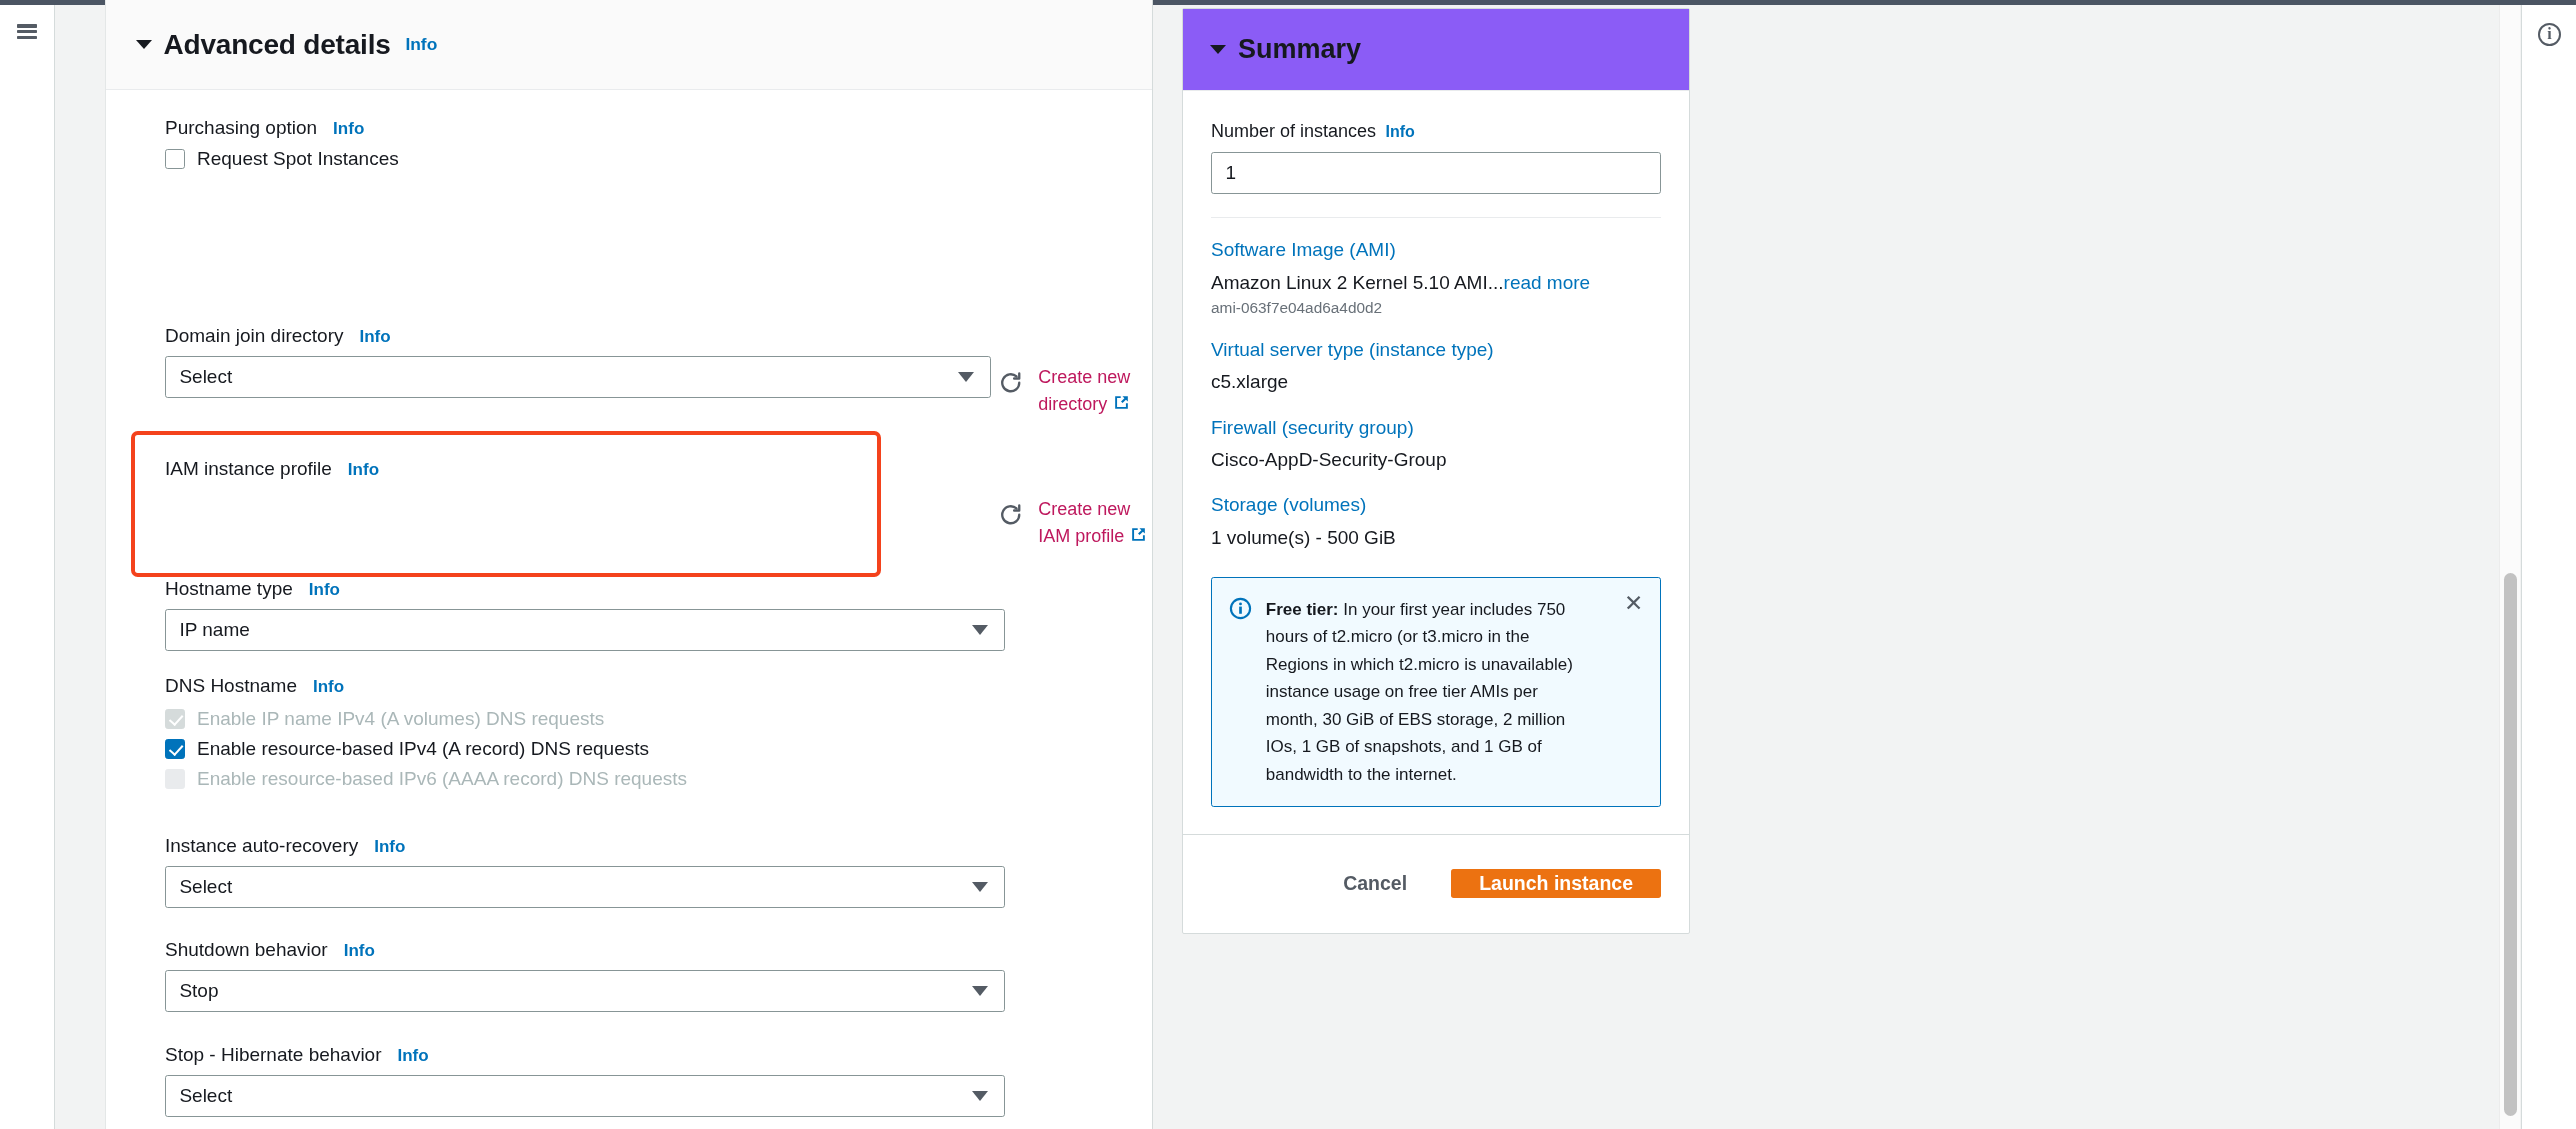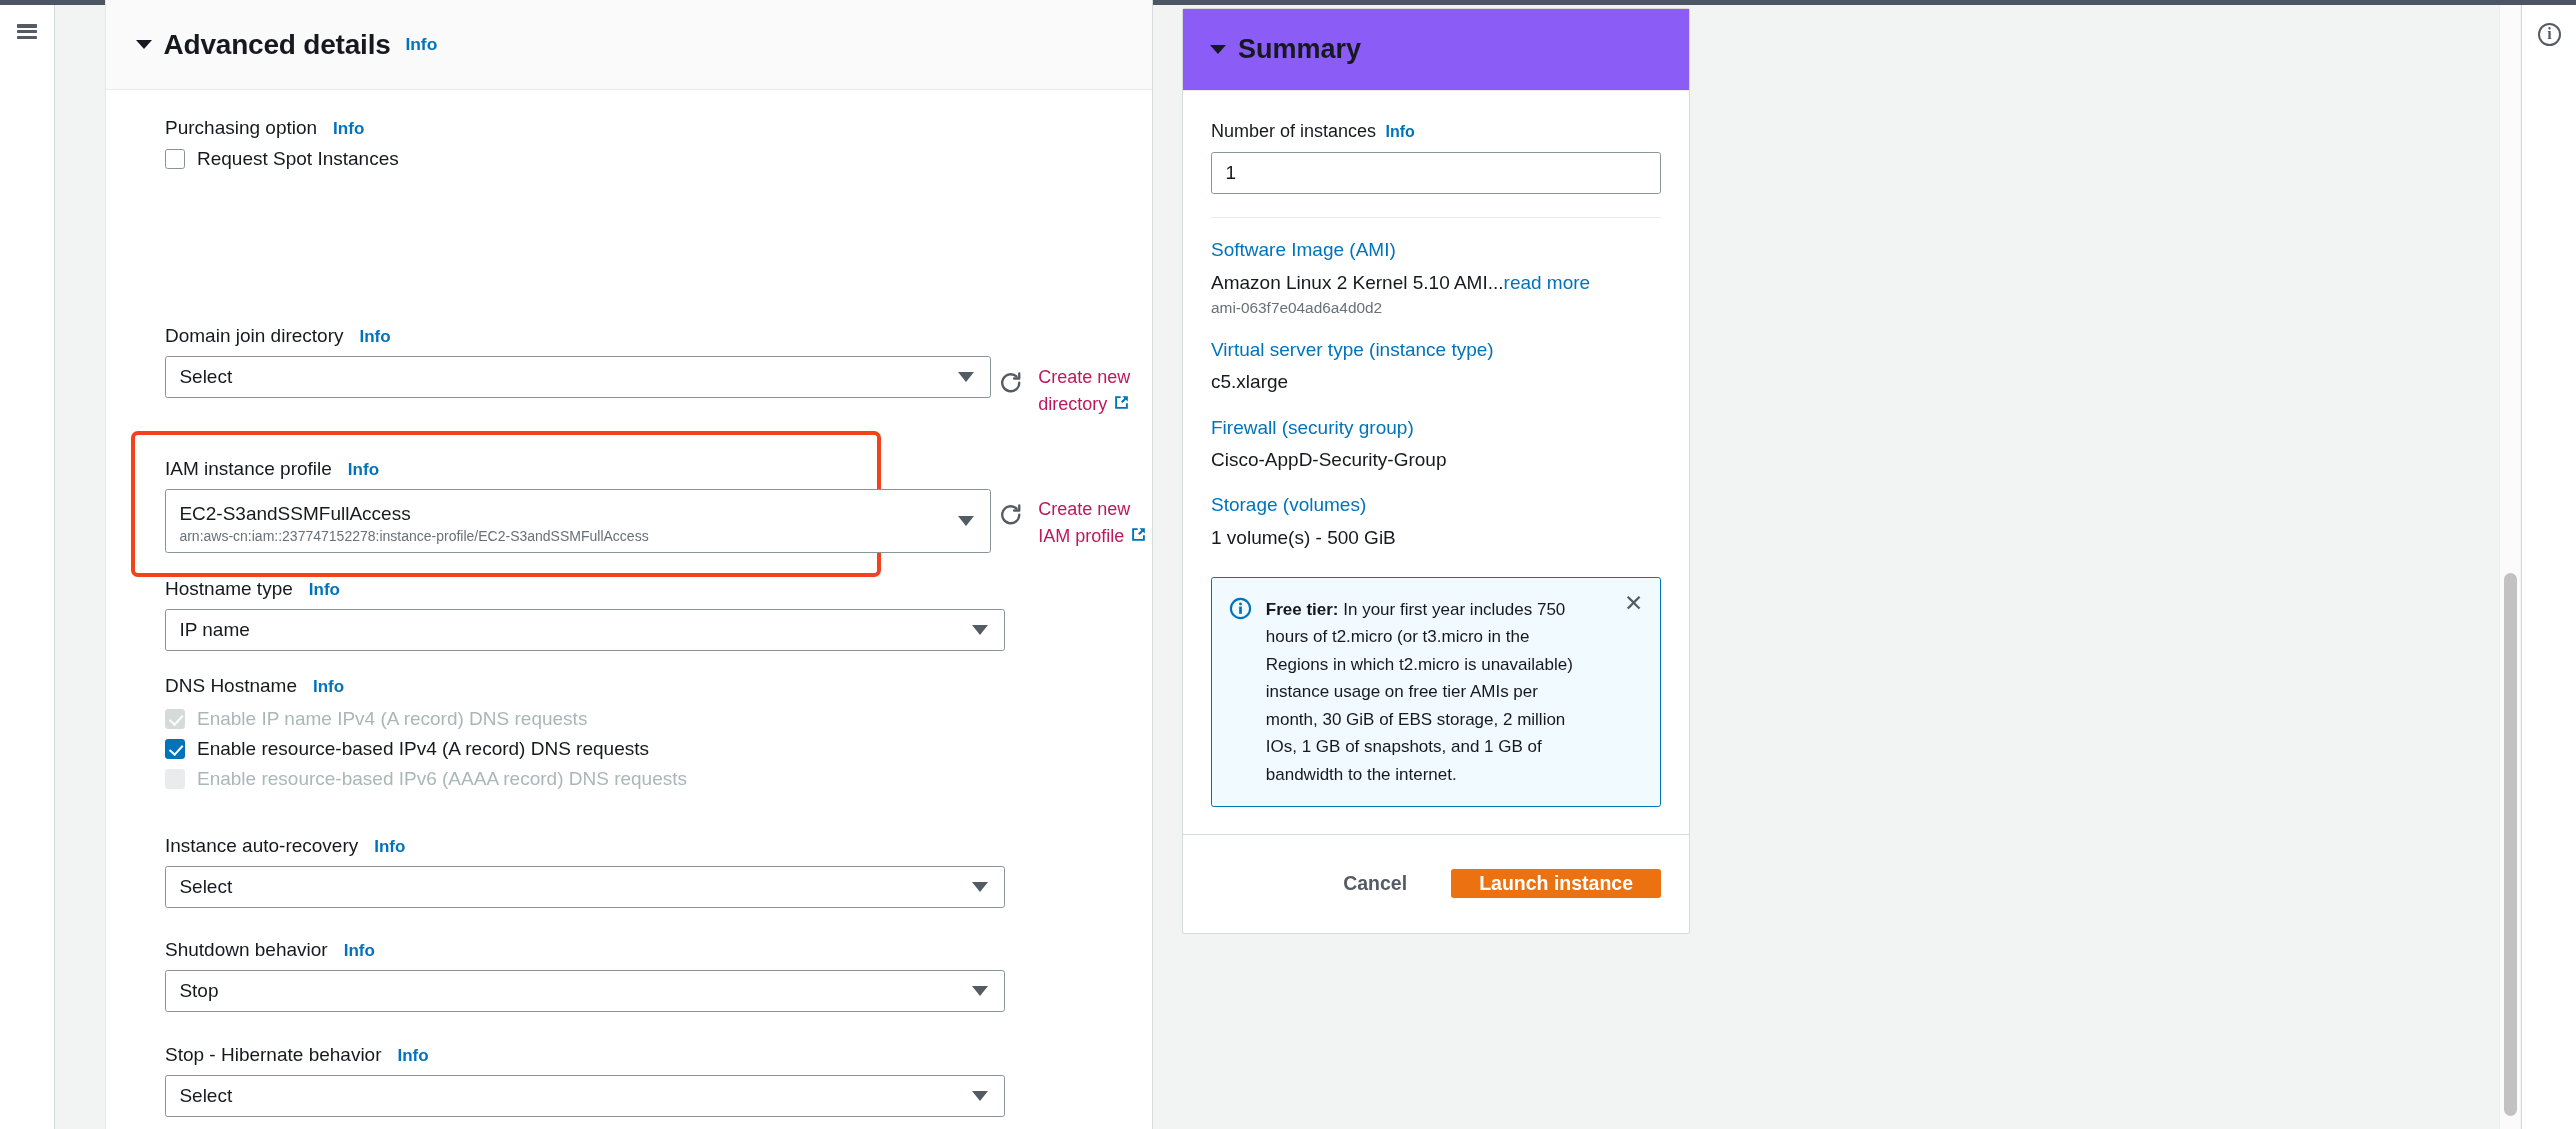--- a/index.html
+++ b/index.html
@@ -228,46 +228,41 @@
       </div>
     </div>
 
     <div class="highlight-box" style="left:25px; top:341px; width:750px; height:146px;"></div>
 
     <div class="field" style="position:absolute; left:29.5px; top:368px; width:826px;">
       <div class="field-label">
         <span>IAM instance profile</span>
         <a class="info-link">Info</a>
       </div>
-      <div class="select-box tall">
-        <span class="select-val-main">EC2-S3andSSMFullAccess</span>
-        <span class="select-val-sub">arn:aws-cn:iam::237747152278:instance-profile/EC2-S3andSSMFullAccess</span>
-        <span class="sel-caret"></span>
-      </div>
     </div>
 
     <div class="field" style="position:absolute; left:29.5px; top:488px; width:840px;">
       <div class="field-label">
         <span>Hostname type</span>
         <a class="info-link">Info</a>
       </div>
       <div class="select-box">
         <span>IP name</span>
         <span class="sel-caret"></span>
       </div>
     </div>
 
     <div class="field" style="position:absolute; left:29.5px; top:585px; width:840px;">
       <div class="field-label">
         <span>DNS Hostname</span>
         <a class="info-link">Info</a>
       </div>
       <div class="cb-row" style="margin-top:10.7px;">
         <div class="cb disabled-checked"></div>
-        <div class="cb-label muted">Enable IP name IPv4 (A record) DNS requests</div>
+        <div class="cb-label muted">Enable IP name IPv4 (A volumes) DNS requests</div>
       </div>
       <div class="cb-row">
         <div class="cb checked"></div>
         <div class="cb-label">Enable resource-based IPv4 (A record) DNS requests</div>
       </div>
       <div class="cb-row">
         <div class="cb disabled-empty"></div>
         <div class="cb-label muted">Enable resource-based IPv6 (AAAA record) DNS requests</div>
       </div>
     </div>

